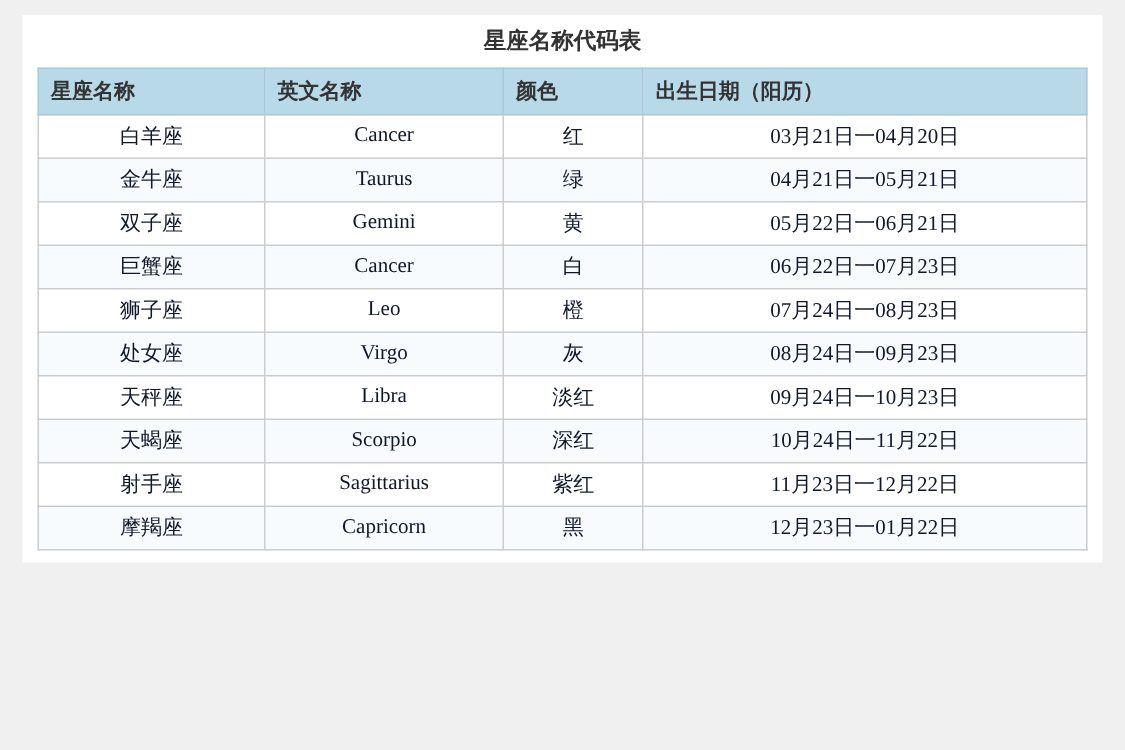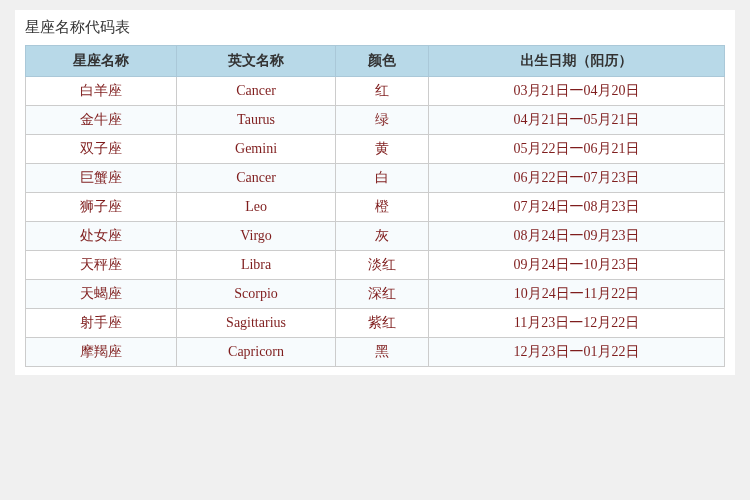--- a/index.html
+++ b/index.html
@@ -12,45 +12,45 @@
       align-items: flex-start;
       padding: 10px;
       font-family: 'SimSun', 'STSong', serif;
     }
     .container {
       width: 720px;
       background: #fff;
       padding: 8px 10px;
     }
     .page-title {
-      text-align: left;
+      text-align: center;
       font-size: 15px;
       color: #333;
       margin-bottom: 8px;
-      font-weight: normal;
+      font-weight: bold;
     }
     table {
       width: 100%;
       border-collapse: collapse;
     }
     th {
       background-color: #b8d9e8;
       color: #333;
       font-size: 14px;
       font-weight: bold;
       padding: 6px 8px;
       border: 1px solid #aac8d8;
-      text-align: center;
+      text-align: left;
     }
     td {
       border: 1px solid #ccc;
       padding: 5px 8px;
       text-align: center;
       font-size: 14px;
-      color: #7f1d1d;
+      color: #0f172a;
     }
     tr:nth-child(even) td {
       background-color: #f7fbfd;
     }
     tr:nth-child(odd) td {
       background-color: #ffffff;
     }
     .highlighted td {
       background-color: #e8f4fb;
     }

